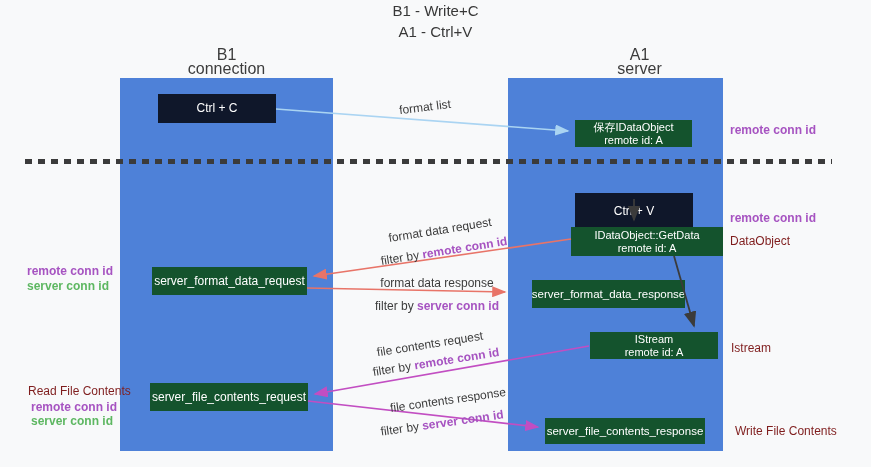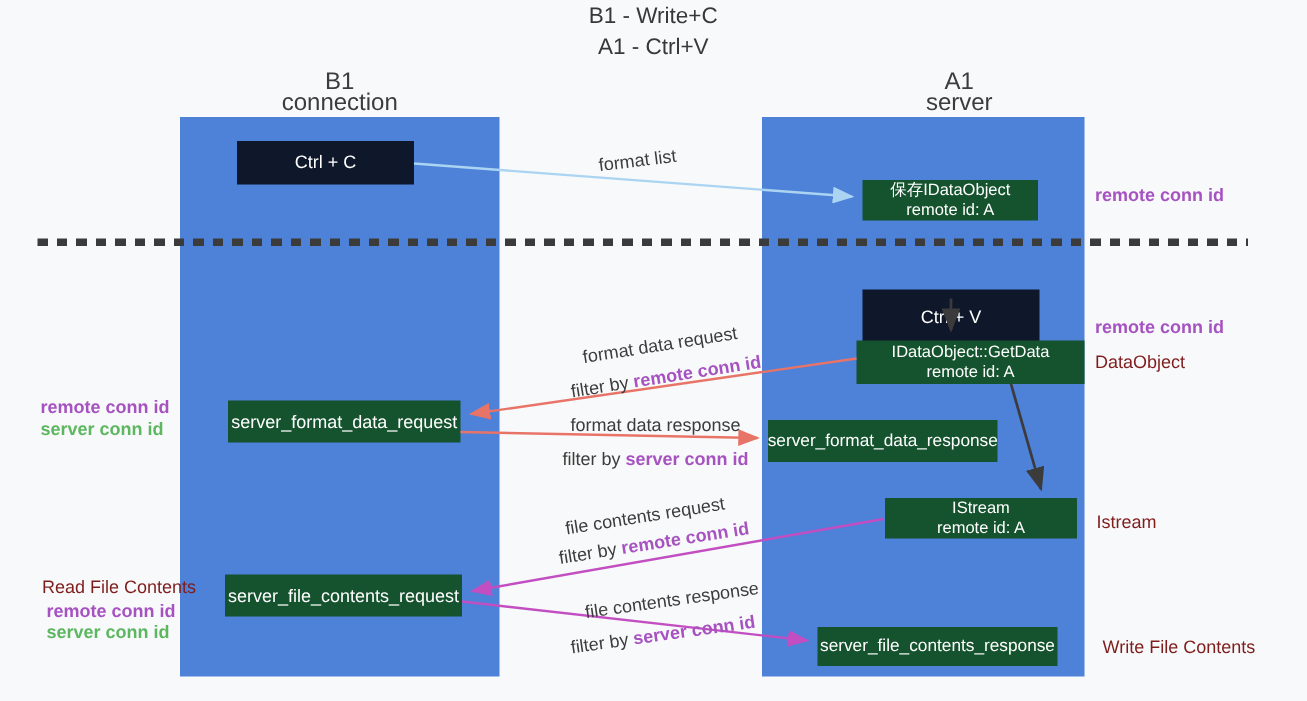--- a/index.html
+++ b/index.html
@@ -119,21 +119,21 @@
 
 <div class="abs node orange" style="left:571px; top:227px; width:152px; height:29px;">
   <span>IDataObject::GetData</span>
   <span>remote id: A</span>
 </div>
 
 <div class="abs node orange" style="left:152px; top:267px; width:155px; height:28px; font-size:12px;">
   <span>server_format_data_request</span>
 </div>
 
-<div class="abs node orange" style="left:512px; top:280px; width:153px; height:28px; font-size:11.5px;">
+<div class="abs node orange" style="left:532px; top:280px; width:153px; height:28px; font-size:11.5px;">
   <span>server_format_data_response</span>
 </div>
 
 <div class="abs node orange" style="left:590px; top:332px; width:128px; height:27px;">
   <span>IStream</span>
   <span>remote id: A</span>
 </div>
 
 <div class="abs node orange" style="left:150px; top:383px; width:158px; height:28px; font-size:12px;">
   <span>server_file_contents_request</span>

